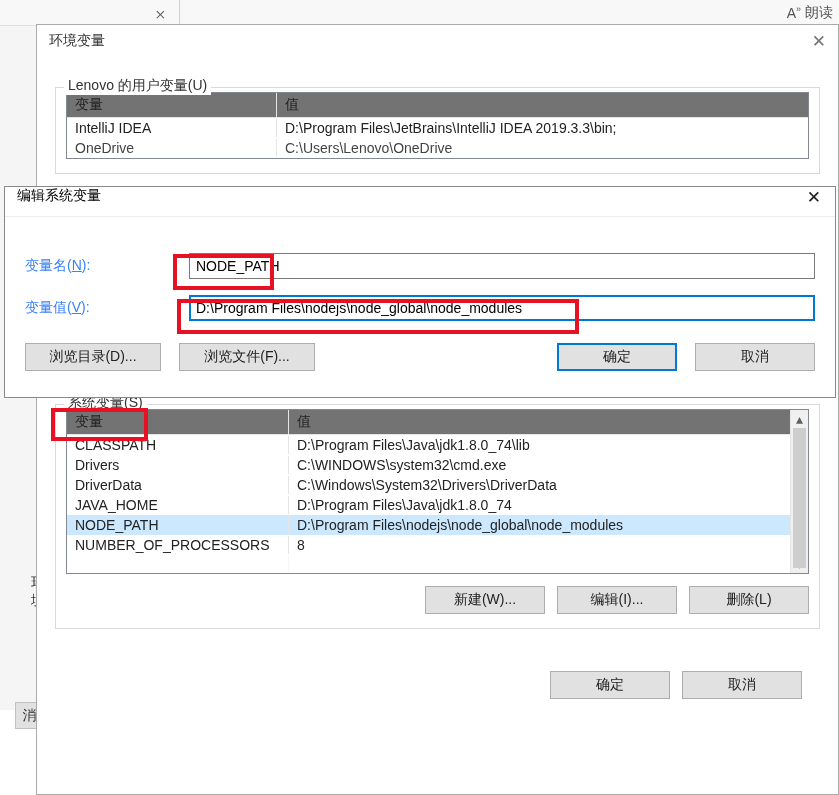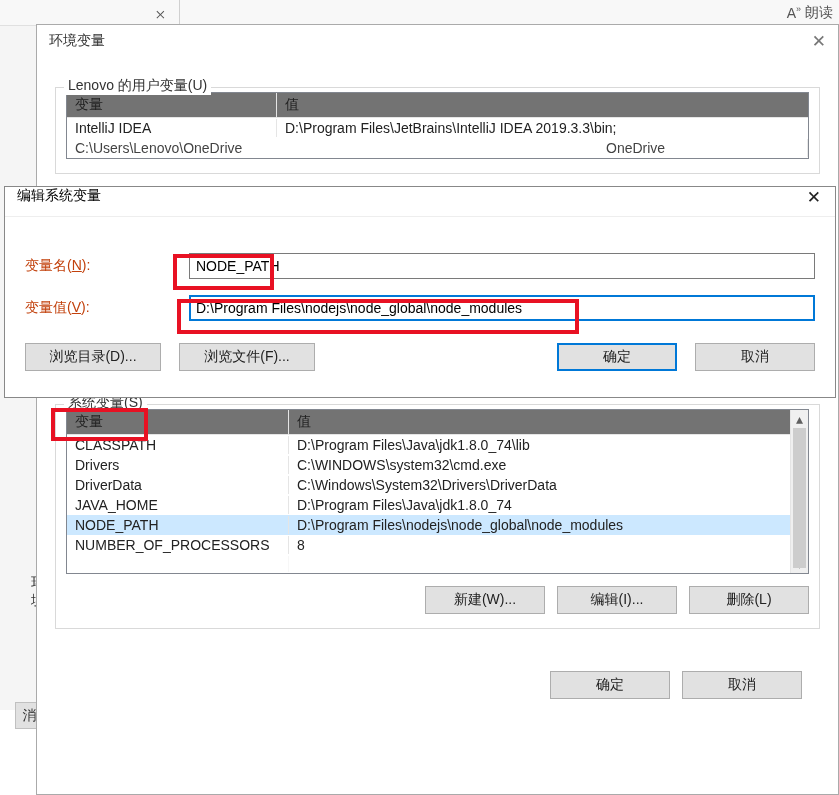--- a/index.html
+++ b/index.html
@@ -44,21 +44,21 @@
     .sys-scrollbar .track{ flex:1; position:relative;}
     .sys-scrollbar .thumb{ position:absolute; top:0; left:2px; right:2px; height:140px; background:#cdcdcd;}
 
     .bottom-buttons { display:flex; justify-content:flex-end; gap: 12px; padding: 18px 18px 0 0;}
 
     
     .edit-dialog { position: absolute; top: 186px; left: 4px; width: 832px; height: 212px; background: #fff; border: 1px solid #888; box-shadow: 0 0 0 1px #fff inset; z-index: 10; }
     .edit-titlebar { height: 30px; display: flex; align-items: flex-start; justify-content: space-between; padding: 0 10px 0 12px; border-bottom:1px solid #eee;}
     .edit-body { padding: 36px 20px 14px 20px; }
     .form-row { display:flex; align-items:center; margin-bottom: 16px;}
-    .form-label { width: 164px; color:#c2410c;}
+    .form-label { width: 164px; color:#3b82f6;}
     .form-label .ul{ text-decoration: underline;}
     .form-input { flex:1; height: 26px; border:1px solid #7a7a7a; padding: 2px 6px; font-size:14px; outline:none;}
     .form-input.focused { border:1px solid #0078d7; box-shadow: 0 0 0 1px #0078d7 inset;}
     .edit-buttons { display:flex; justify-content:space-between; margin-top: 22px;}
     .edit-buttons .left { display:flex; gap:18px;}
     .edit-buttons .right { display:flex; gap:18px;}
 
     
     .redbox { position:absolute; border:4px solid #e81123; pointer-events:none; z-index:20;}
     .rb1 { top:254px; left:173px; width:101px; height:36px;}
@@ -97,22 +97,22 @@
         <div class="table-head">
           <div class="col col-var">变量</div>
           <div class="col col-val">值</div>
         </div>
         <div class="table-rows">
           <div class="table-row">
             <div class="col col-var">IntelliJ IDEA</div>
             <div class="col col-val">D:\Program Files\JetBrains\IntelliJ IDEA 2019.3.3\bin;</div>
           </div>
           <div class="table-row" style="opacity:0.85;">
+            <div class="col col-var">OneDrive</div>
             <div class="col col-val">C:\Users\Lenovo\OneDrive</div>
-            <div class="col col-var">OneDrive</div>
           </div>
         </div>
       </div>
     </div>
 
     <div style="height:206px;"></div>
 
     <div class="groupbox" style="margin-top:0;">
       <span class="groupbox-title"><span class="grouptitle-box">系统变量(S)</span></span>
       <div class="sys-table-container">

